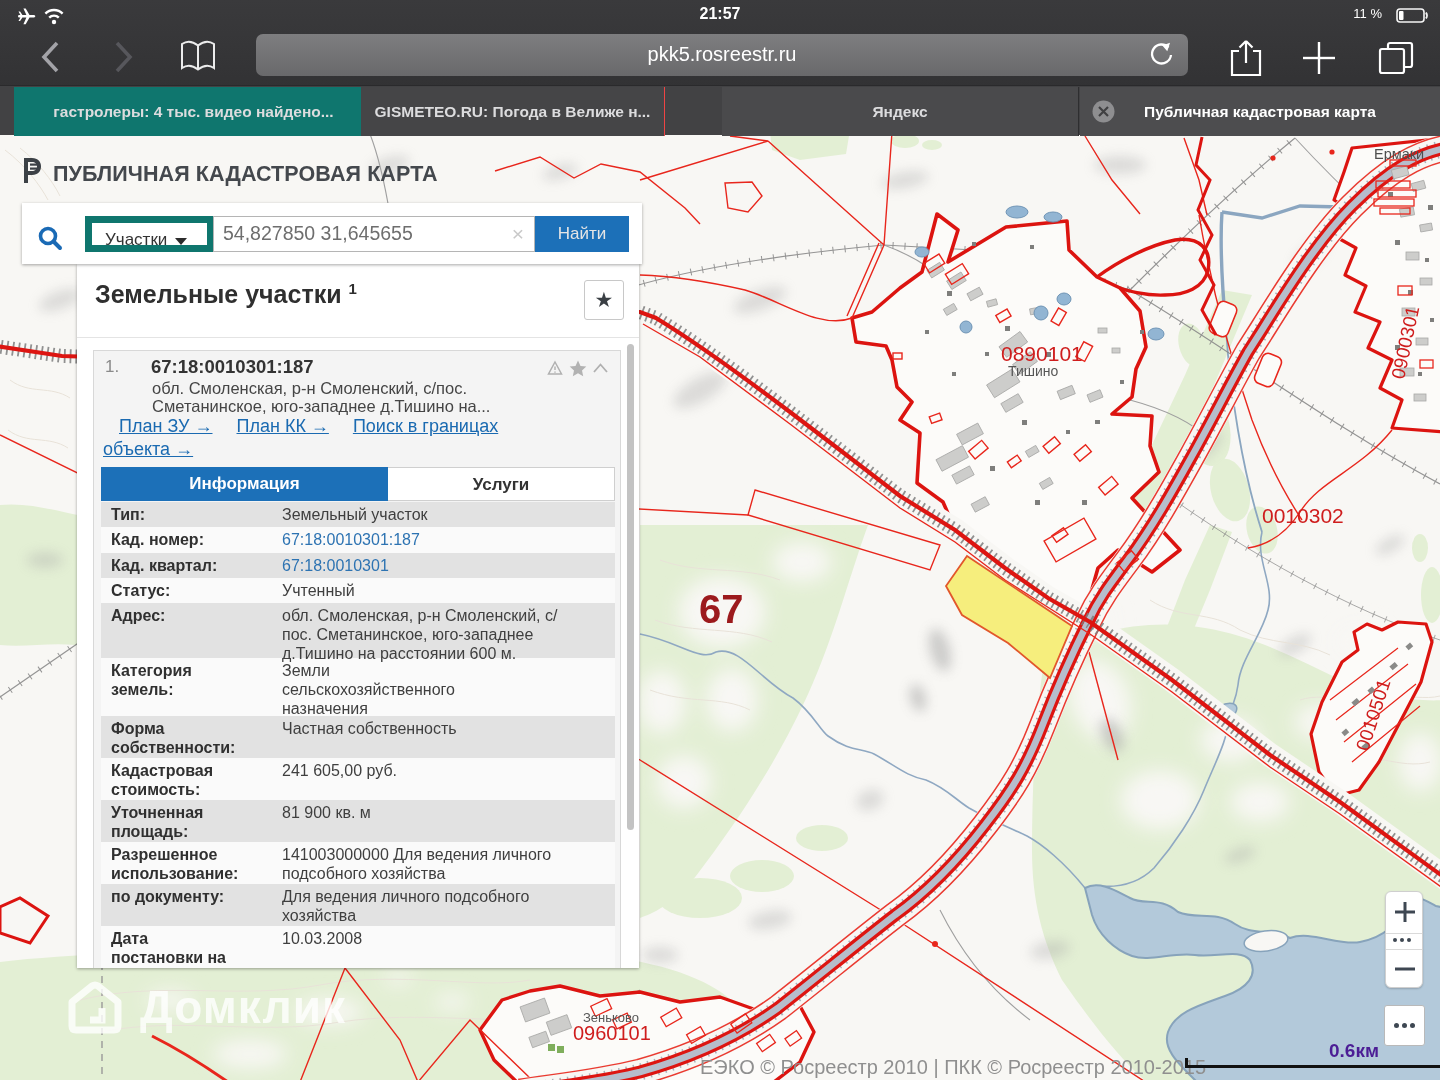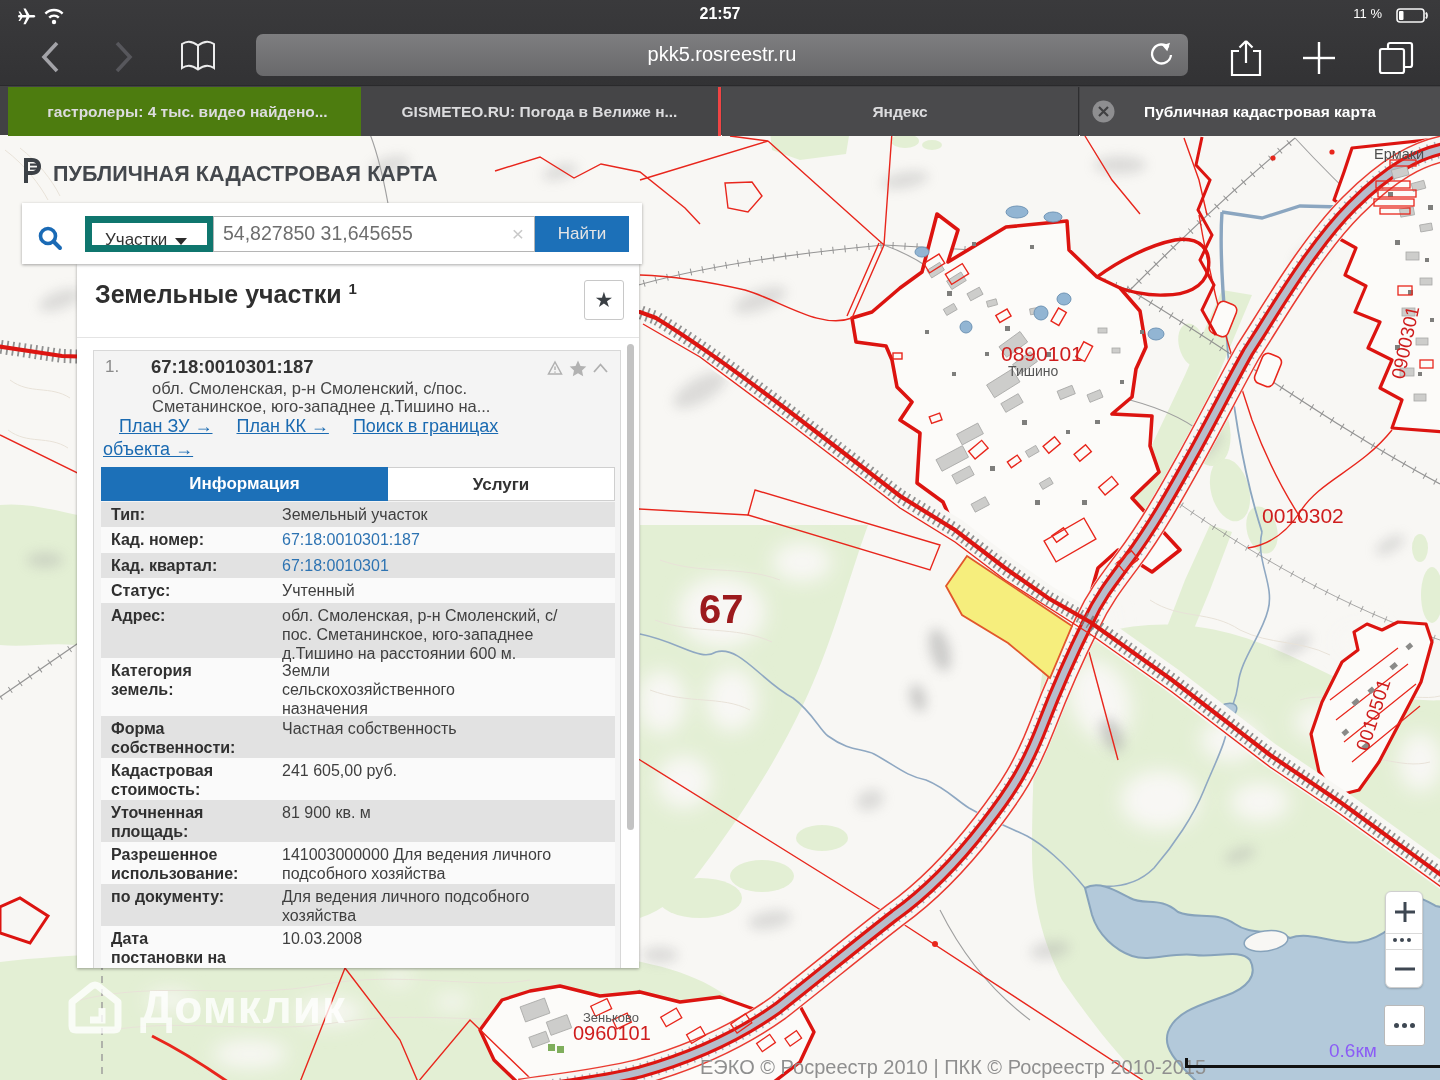--- a/index.html
+++ b/index.html
@@ -5,22 +5,22 @@
 body{width:1440px;height:1080px;position:relative;overflow:hidden;background:#f8f7f4;font-family:"Liberation Sans",sans-serif}
 .abs{position:absolute}
 
 #chrome{position:absolute;left:0;top:0;width:1440px;height:135px;background:linear-gradient(#3a3a3c,#2e2e30);z-index:30}
 #clock{position:absolute;left:0;top:5px;width:1440px;text-align:center;color:#fff;font-size:16px;font-weight:bold}
 #bpct{position:absolute;right:58px;top:6px;color:#fff;font-size:13px}
 #urlbar{position:absolute;left:256px;top:34px;width:932px;height:42px;border-radius:7px;background:linear-gradient(#7e7e80,#69696b)}
 #urltxt{position:absolute;left:0;top:9px;width:100%;text-align:center;color:#fff;font-size:20px}
 #tabs{position:absolute;left:0;top:85px;width:1440px;height:50px;background:#424244;border-top:1px solid #2a2a2c;box-sizing:border-box}
 .tab{position:absolute;top:1px;height:49px;color:#dcdcde;font-size:15.5px;font-weight:bold;text-align:center;line-height:49px;box-sizing:border-box}
-#tab1{left:8px;width:360px;border-right:1px solid #2e2e30;background:#4d7c0f}
-#tab2{left:361px;width:360px;border-right:3px solid #ef4444;background:#454547}
+#tab1{left:14px;width:360px;border-right:1px solid #2e2e30;background:#0f766e}
+#tab2{left:361px;width:304px;border-right:1px solid #ef4444;background:#454547}
 #tab3{left:722px;width:357px;border-right:1px solid #2e2e30;background:#4a4a4c}
 #tab4{left:1080px;width:360px;background:#4d4d4f;color:#fff}
 .tico{position:absolute}
 
 #sbox{position:absolute;left:22px;top:203px;width:620px;height:61px;background:#fff;box-shadow:0 1px 3px rgba(0,0,0,.35);z-index:20}
 #sel{position:absolute;left:63px;top:13px;width:129px;height:36px;border:7px solid #0f766e;box-sizing:border-box;font-size:17px;color:#333;line-height:34px;padding-left:13px}
 #sel .car{position:absolute;right:20px;top:15px;width:0;height:0;border-left:6px solid transparent;border-right:6px solid transparent;border-top:7px solid #2b2b2b}
 #inp{position:absolute;left:191px;top:13px;width:322px;height:36px;border:1px solid #b5b5b5;box-sizing:border-box;font-size:19.5px;color:#6e6e6e;line-height:33px;padding-left:9px}
 #inp .x{position:absolute;right:10px;top:0;color:#c9c9c9;font-size:21px}
 #btn{position:absolute;left:513px;top:13px;width:94px;height:36px;background:#1c70b8;color:#e5e5e5;font-size:17px;text-align:center;line-height:36px}
@@ -46,21 +46,21 @@
 .row{display:flex;box-sizing:border-box}
 .row.g{background:#e2e2e2}
 .row.w{background:#fafafa}
 .lab{width:180px;padding:3px 4px 0 10px;font-weight:bold;color:#303030;box-sizing:border-box}
 .val{width:334px;padding:3px 4px 0 1px;color:#3f3f3f;box-sizing:border-box}
 .val a{color:#2d73b2;text-decoration:none}
 
 #wmark{position:absolute;left:64px;top:978px;z-index:5;display:flex;align-items:center;color:rgba(255,255,255,.78)}
 #wmtxt{font-size:46px;font-weight:bold;margin-left:14px;letter-spacing:1px}
 #attr{position:absolute;left:700px;top:1056px;font-size:20px;color:#8f8f8f;z-index:5}
-#sctxt{position:absolute;left:1329px;top:1040px;font-size:19px;font-weight:normal;color:#8b5cf6;z-index:5}
+#sctxt{position:absolute;left:1329px;top:1040px;font-size:19px;font-weight:bold;color:#4c1d95;z-index:5}
 #scbar{position:absolute;left:1185px;top:1058px;width:255px;height:10px;border-left:3px solid #111;border-bottom:3px solid #111;box-sizing:border-box;z-index:5}
 #zctl{position:absolute;left:1385px;top:891px;width:38px;height:97px;background:#fff;border:1px solid #cfcfcf;border-radius:6px;box-sizing:border-box;box-shadow:0 1px 2px rgba(0,0,0,.2);z-index:5}
 #zctl .d1{position:absolute;left:0;top:41px;width:100%;border-top:1px solid #dadada}
 #zctl .d2{position:absolute;left:0;top:57px;width:100%;border-top:1px solid #dadada}
 #mctl{position:absolute;left:1384px;top:1005px;width:41px;height:41px;background:#fff;border:1px solid #b9b9b9;border-radius:3px;box-sizing:border-box;z-index:5}
 .dots{position:absolute;display:flex;gap:3px}
 .dots i{width:5px;height:5px;border-radius:50%;background:#3e4752}
 </style></head>
 <body>
 <svg id="map" style="position:absolute;left:0;top:0" width="1440" height="1080" viewBox="0 0 1440 1080">

